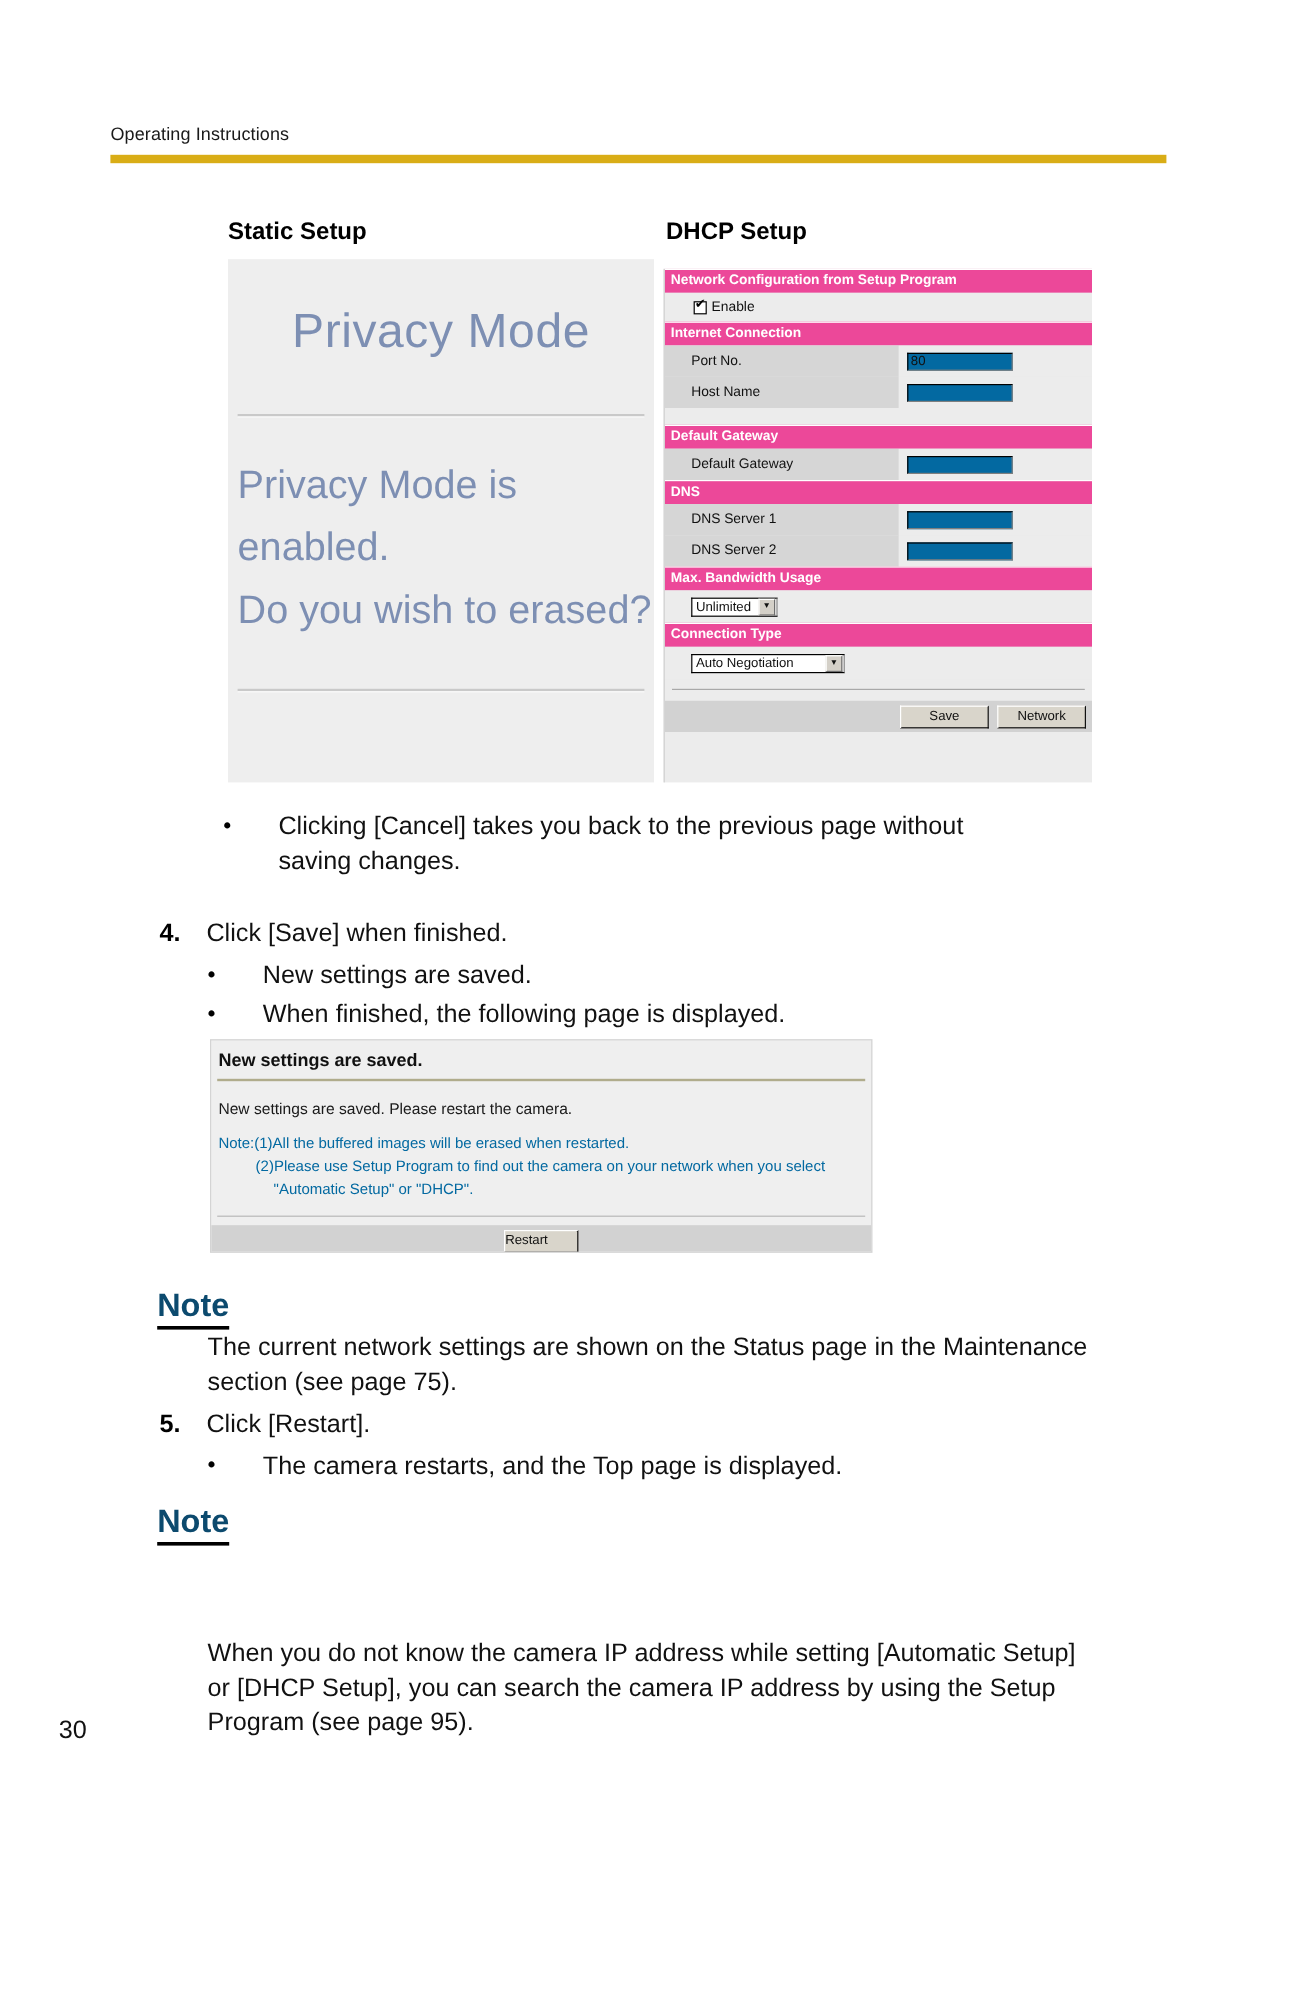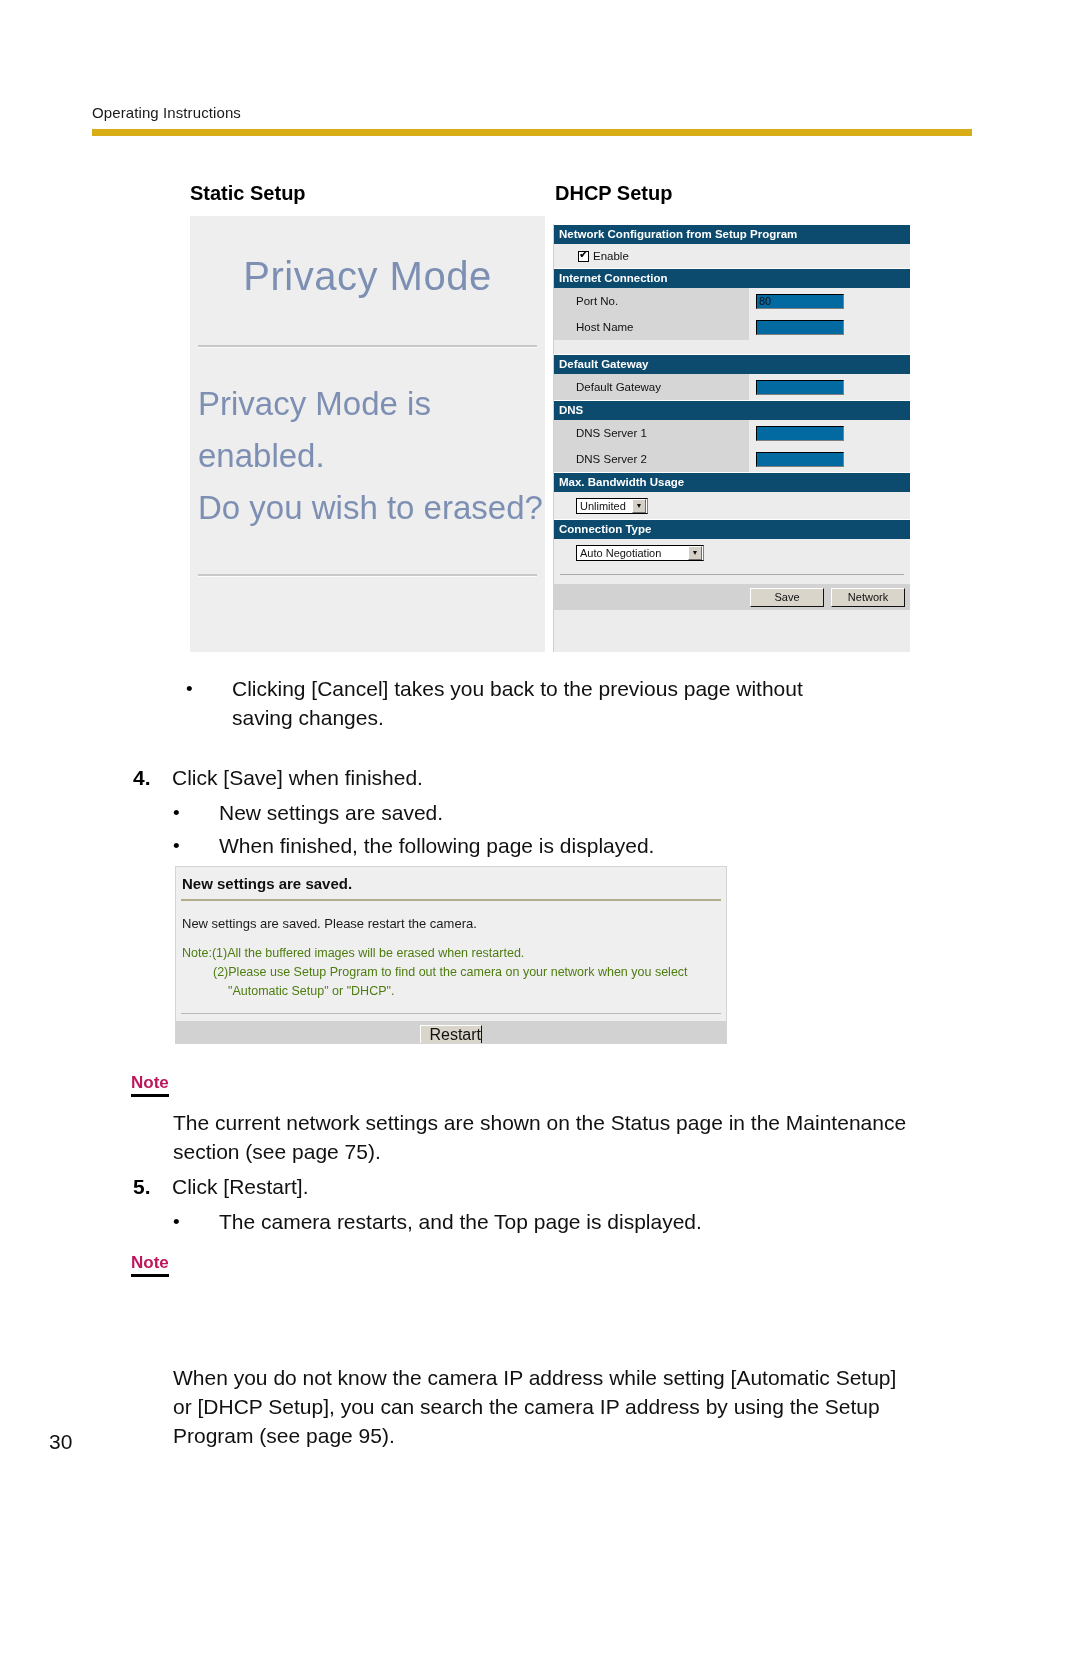--- a/index.html
+++ b/index.html
@@ -39,21 +39,21 @@
               margin: 40px 8px 0 8px; }
 
   
   .shot-right {
     position: absolute; left: 553px; top: 224px;
     width: 357px; height: 428px;
     background: #ececec; border-left: 1px solid #cfcfcf;
     font-size: 11.5px; color: #101010; overflow: hidden;
   }
   .sec-bar {
-    background: #0c4a6e; color: #ffffff; font-weight: bold;
+    background: #ec4899; color: #ffffff; font-weight: bold;
     font-size: 11.5px; padding: 3px 0 3px 5px; line-height: 13px;
     border-top: 1px solid #ffffff;
   }
   .row { display: flex; align-items: center; height: 26px; background: #ececec; }
   .row .lbl {
     width: 195px; padding-left: 22px; background: #d6d6d6;
     height: 26px; line-height: 26px; color: #111; font-size: 11.5px;
   }
   .row .fld { flex: 1; padding-left: 7px; background: #ececec; height: 26px;
               display:flex; align-items:center; }
@@ -101,47 +101,47 @@
   
   .bullet { position: absolute; display: flex; }
   .bullet .dot { width: 46px; text-align: left; font-size: 19px; line-height: 29px; }
   .bullet .txt { font-size: 21px; line-height: 29px; color: #111; }
 
   .step { position: absolute; display: flex; }
   .step .num { width: 39px; font-size: 21px; font-weight: bold; line-height: 30px; }
   .step .txt { font-size: 21px; line-height: 30px; color: #111; }
 
   .note-h {
-    position: absolute; font-size: 17px; font-weight: bold; color: #be185d;
+    position: absolute; font-size: 27px; font-weight: bold; color: #0c4a6e;
     border-bottom: 3px solid #000; padding-bottom: 1px;
   }
   .note-b { position: absolute; font-size: 21px; line-height: 29px; color: #111; }
 
   
   .shot-saved {
     position: absolute; left: 175px; top: 866px;
     width: 552px; height: 178px; background: #efefef;
     border: 1px solid #d4d4d4; overflow: hidden;
   }
   .saved-title { font-size: 15px; font-weight: bold; color: #111;
                  padding: 8px 0 7px 6px; }
   .saved-hr { border-top: 2px solid #b0ac8c; margin: 0 5px; }
   .saved-body { padding: 13px 0 0 6px; }
   .saved-line { font-size: 13px; color: #1a1a1a; line-height: 19px; }
-  .saved-note { color: #4d7c0f; font-size: 12.5px; line-height: 19px; margin-top: 11px; }
+  .saved-note { color: #0369a1; font-size: 12.5px; line-height: 19px; margin-top: 11px; }
   .saved-note .ind { padding-left: 31px; display:block; }
   .saved-note .ind2 { padding-left: 46px; display:block; }
   .saved-hr2 { border-top: 1px solid #b9b9b9; margin: 12px 5px 0 5px; }
   .saved-btnbar { background: #d2d2d2; height: 26px; margin-top: 7px;
                   display:flex; align-items:center; justify-content:center; }
   .saved-btn {
     background: #d9d5cb; border: 1px solid #111;
     border-top-color:#fff; border-left-color:#fff;
-    font-size: 16px; color: #111; width: 62px; height: 19px;
-    line-height: 17px; text-align:right;
+    font-size: 11px; color: #111; width: 62px; height: 19px;
+    line-height: 17px; text-align:left;
   }
 
   .pageno { position: absolute; left: 49px; top: 1430px; font-size: 21px; color: #111; }
 </style>
 </head>
 <body>
 
 <div class="page">
 
   <div class="hdr">

